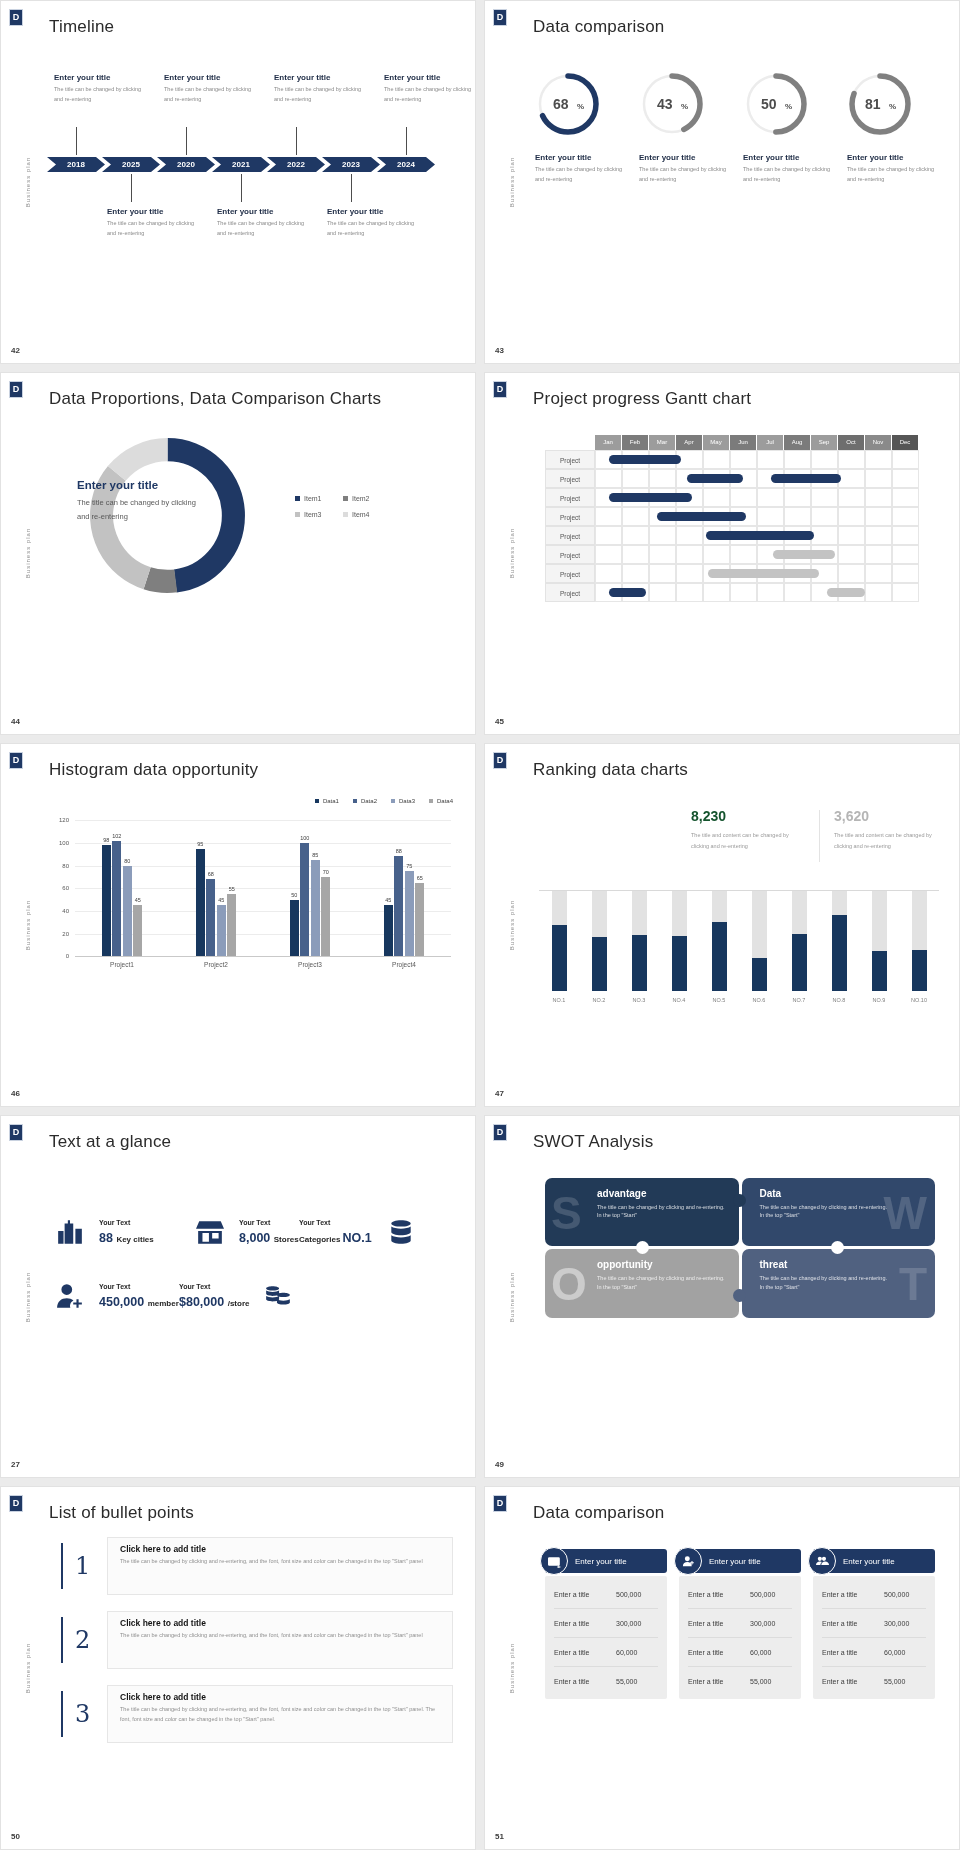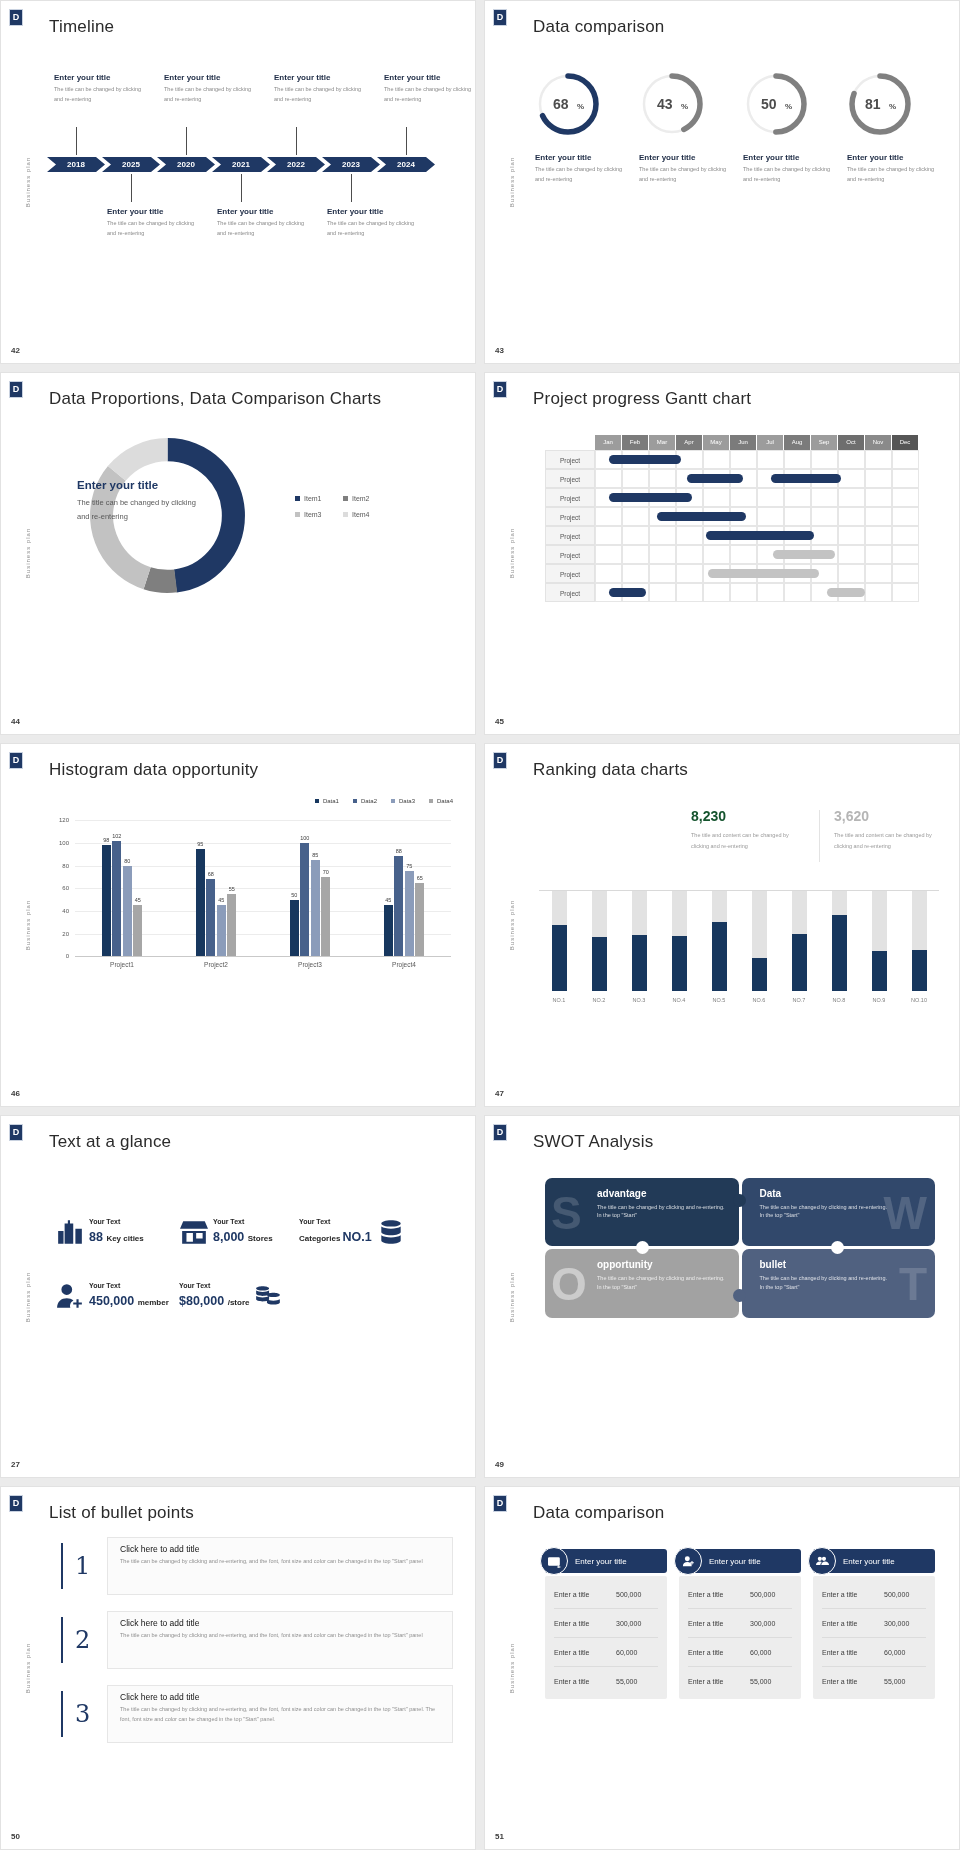--- a/index.html
+++ b/index.html
@@ -61,41 +61,41 @@
   .rank-stat .v.navy{color:#14532d;}
   .rank-stat .v.gray{color:#b5b5b5;}
   .rank-stat .c{font-size:5.5px;color:#9a9a9a;line-height:1.9;width:115px;}
   .rank-divider{width:1px;background:#e3e3e3;margin:2px 14px 0 0;height:52px;}
   .rank-chart{position:absolute;left:8px;top:102px;width:400px;height:118px;border-top:1px solid #d9d9d9;}
   .r-track{position:absolute;top:0;width:15px;background:#e2e2e2;}
   .r-fill{position:absolute;width:15px;background:#17375e;}
   .r-lab{position:absolute;font-size:5.5px;color:#7f7f7f;width:30px;text-align:center;}
 
   
-  .stat48{position:absolute;display:flex;gap:4px;align-items:center;}
+  .stat48{position:absolute;display:flex;gap:14px;align-items:flex-end;}
   .stat48 .txt .yt{font-size:7px;font-weight:bold;color:#262626;margin-bottom:2px;}
   .stat48 .num{font-size:12.5px;font-weight:bold;color:#1f3864;}
   .stat48 .unit{font-size:8px;font-weight:bold;color:#262626;}
   .icon48{flex:none;}
 
   
   .swot{position:absolute;left:14px;top:18px;width:390px;height:140px;display:grid;grid-template-columns:1fr 1fr;grid-template-rows:1fr 1fr;gap:3px;}
   .quad{position:relative;border-radius:7px;overflow:hidden;color:#fff;}
   .quad .big{position:absolute;font-size:46px;font-weight:bold;top:8px;color:rgba(255,255,255,.16);}
   .quad .qt{font-size:10px;font-weight:bold;margin:10px 0 4px 0;}
   .quad .qb{font-size:5.5px;line-height:1.55;color:rgba(255,255,255,.8);width:128px;}
   .nub{position:absolute;width:13px;height:13px;border-radius:50%;}
 
   
   .blt{position:absolute;left:14px;display:flex;width:392px;height:58px;}
   .blt .numwrap{width:46px;display:flex;align-items:center;}
   .blt .vbar{width:2px;height:46px;background:#1f3864;margin-right:12px;}
   .blt .bignum{font-family:"DejaVu Serif",serif;font-size:24px;color:#1f3864;}
   .blt .box{flex:1;background:#fbfbfb;border:1px solid #e6e6e6;padding:6px 12px;box-sizing:border-box;}
-  .blt .bt{font-size:8.5px;font-weight:normal;color:#141414;margin-bottom:3px;}
+  .blt .bt{font-size:8.5px;font-weight:bold;color:#141414;margin-bottom:3px;}
   .blt .bb{font-size:5.5px;color:#8f8f8f;line-height:1.7;}
 
   
   .tables{position:absolute;left:14px;top:18px;display:flex;gap:12px;}
   .tcard{width:122px;position:relative;}
   .tcard .thead{height:24px;background:#1f3864;border-radius:3px;color:#fff;font-size:8px;display:flex;align-items:center;padding-left:30px;position:relative;}
   .tcard .ticon{position:absolute;left:-5px;top:-2px;width:26px;height:26px;border-radius:50%;background:#1f3864;border:1.5px solid #fff;display:flex;align-items:center;justify-content:center;}
   .tcard .tbody{background:#ededed;margin-top:3px;border-radius:2px;padding:4px 0;}
   .trow{display:flex;align-items:center;height:28px;margin:0 9px;font-size:7px;color:#3d3d3d;border-bottom:1px solid #dcdcdc;}
   .trow:last-child{border-bottom:none;}
@@ -508,21 +508,21 @@
     <div class="content" id="r48">
         <div class="stat48" style="left: 8px; top: 58px;">
           <svg width="30" height="28" viewBox="0 0 26 26" class="icon48">
             <path d="M2 24V12h5v12H2zm6 0V5h3V2h2v3h3v19H8zm10 0V10h6v14h-6zM4 14h1.5v2H4v-2zm0 4h1.5v2H4v-2zm16-2h2v2h-2v-2zm0 4h2v2h-2v-2zM10 8h2v2h-2V8zm4 0h2v2h-2V8zm-4 4h2v2h-2v-2zm4 0h2v2h-2v-2zm-4 4h2v2h-2v-2zm4 0h2v2h-2v-2z" fill="#1f3864"></path>
           </svg>
           <div class="txt">
             <div class="yt">Your Text</div>
             <div><span class="num">88 </span><span class="unit">Key cities</span></div>
           </div>
         </div>
-        <div class="stat48" style="left: 132px; top: 58px;">
+        <div class="stat48" style="left: 148px; top: 58px;">
           <svg width="30" height="28" viewBox="0 0 26 26" class="icon48">
             <path d="M3 3h20l3 7H0l3-7zm-1 9h22v12H2V12zm4 2v8h6v-8H6zm9 0v5h6v-5h-6z" fill="#1f3864"></path>
           </svg>
           <div class="txt">
             <div class="yt">Your Text</div>
             <div><span class="num">8,000 </span><span class="unit">Stores</span></div>
           </div>
         </div>
         <div class="stat48" style="left: 252px; top: 58px;">
           <div class="txt">
@@ -578,21 +578,21 @@
           <div class="quad" style="background: rgb(162, 162, 162);">
             <div class="big" style="left: 6px; color: rgba(255, 255, 255, 0.45);">O</div>
             <div style="margin-left: 52px;">
               <div class="qt">opportunity</div>
               <div class="qb">The title can be changed by clicking and re-entering. In the top "Start"</div>
             </div>
           </div>
           <div class="quad" style="background: rgb(80, 97, 128);">
             <div class="big" style="right: 8px;">T</div>
             <div style="margin-left: 18px;">
-              <div class="qt">bullet</div>
+              <div class="qt">threat</div>
               <div class="qb">The title can be changed by clicking and re-entering. In the top "Start"</div>
             </div>
           </div>
           <div class="nub" style="left: calc(50% - 7px); top: 16px; background: rgb(34, 58, 87); z-index: 2;"></div>
           <div class="nub" style="left: calc(50% - 7px); bottom: 16px; background: rgb(80, 97, 128); z-index: 2;"></div>
           <div class="nub" style="left: calc(25% - 7px); top: calc(50% - 7px); background: rgb(255, 255, 255); z-index: 2;"></div>
           <div class="nub" style="left: calc(75% - 7px); top: calc(50% - 7px); background: rgb(255, 255, 255); z-index: 2;"></div>
         </div>
       </div>
   </section>

